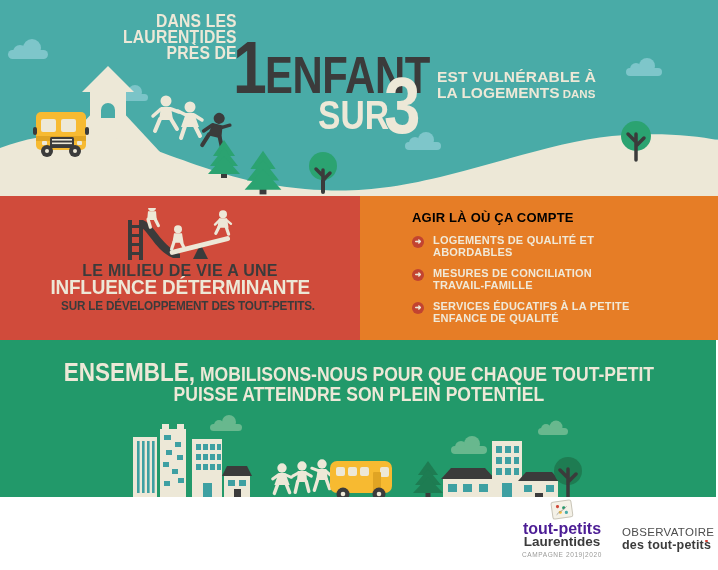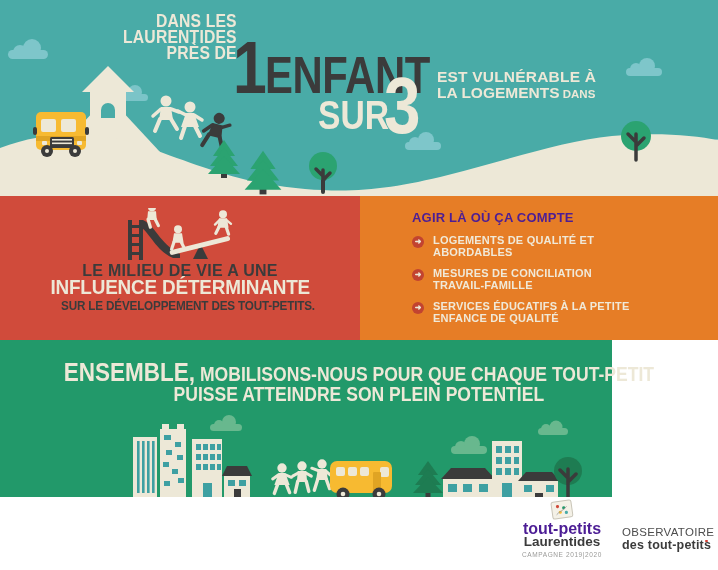--- a/index.html
+++ b/index.html
@@ -31,32 +31,32 @@
   .vuln .l3,.vuln .l4{font-size:12px;line-height:13.5px;letter-spacing:.2px;}
 
   
   .red-block{position:absolute;left:0;top:196px;width:360px;height:144px;background:#D04B3B;}
   .red-block svg{position:absolute;left:122px;top:12px;}
   .red-t1{left:0;top:66px;width:360px;text-align:center;color:#3B3B3B;font-size:16px;letter-spacing:.3px;}
   .red-t2{left:0;top:79px;width:360px;text-align:center;color:#EDE8D7;font-size:21px;letter-spacing:-.2px;}
   .red-t3{left:15px;top:102px;width:346px;text-align:center;color:#3B3B3B;font-size:13px;letter-spacing:-.2px;}
 
   .orange-block{position:absolute;left:360px;top:196px;width:358px;height:144px;background:#E67D26;}
-  .orange-heading{left:52px;top:14px;color:#4c1d95;font-size:13px;letter-spacing:.2px;}
+  .orange-heading{left:52px;top:14px;color:#000000;font-size:13px;letter-spacing:.2px;}
   .bullets{left:52px;top:39px;width:280px;}
   .bullet-row{display:flex;align-items:flex-start;margin-bottom:10px;}
   .bullet-icon{
     flex:0 0 auto;width:12px;height:12px;border-radius:50%;background:#C24330;
     color:#EDE8D7;font-size:8px;line-height:12px;text-align:center;margin:1px 9px 0 0;
     font-weight:bold;
   }
   .bullet-text{color:#F0E9D8;font-size:11px;line-height:11.5px;letter-spacing:.2px;}
 
   
-  .green-band{position:absolute;left:0;top:340px;width:612px;height:157px;background:#22996A;}
+  .green-band{position:absolute;left:0;top:340px;width:716px;height:157px;background:#22996A;}
   .green-line1{left:0;top:18px;width:718px;text-align:center;color:#EDE8D7;white-space:nowrap;}
   .green-line1 .em{font-size:25px;}
   .green-line1 .rest{font-size:19.5px;}
   .green-line2{left:0;top:43px;width:718px;text-align:center;color:#EDE8D7;font-size:19.5px;}
   .green-band svg{position:absolute;left:0;bottom:0;}
 
   
   .footer{position:absolute;left:0;top:497px;width:718px;height:73px;background:#ffffff;color:#3B3B3B;}
   .brand{left:500px;top:2px;width:124px;text-align:center;}
   .brand-icon{display:block;margin:0 auto 1px auto;}

